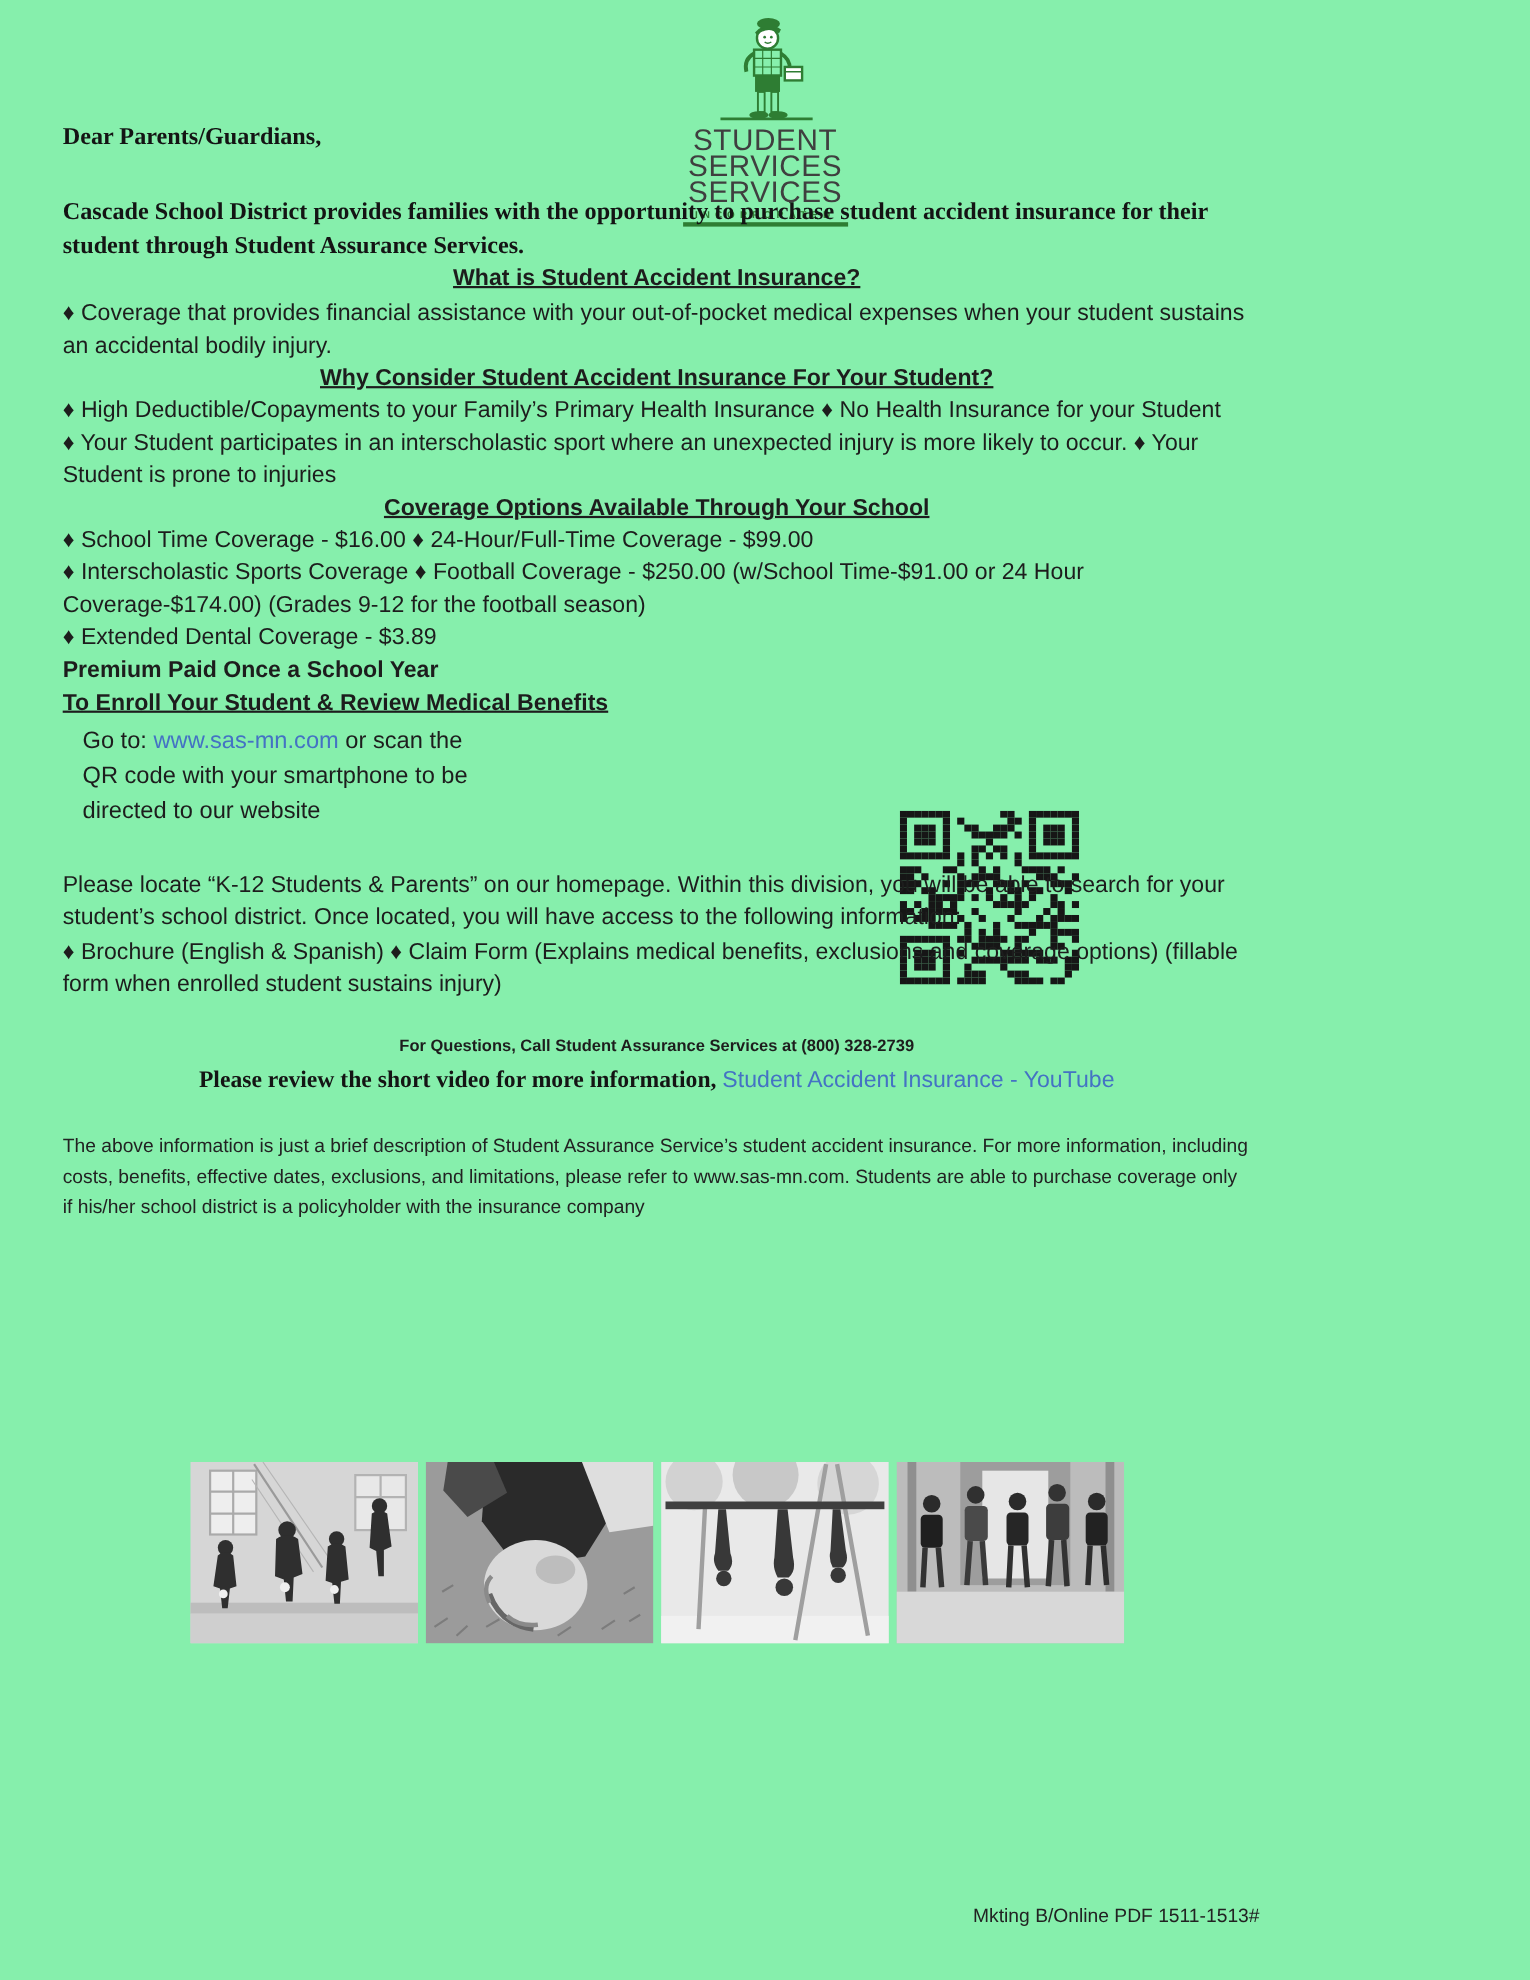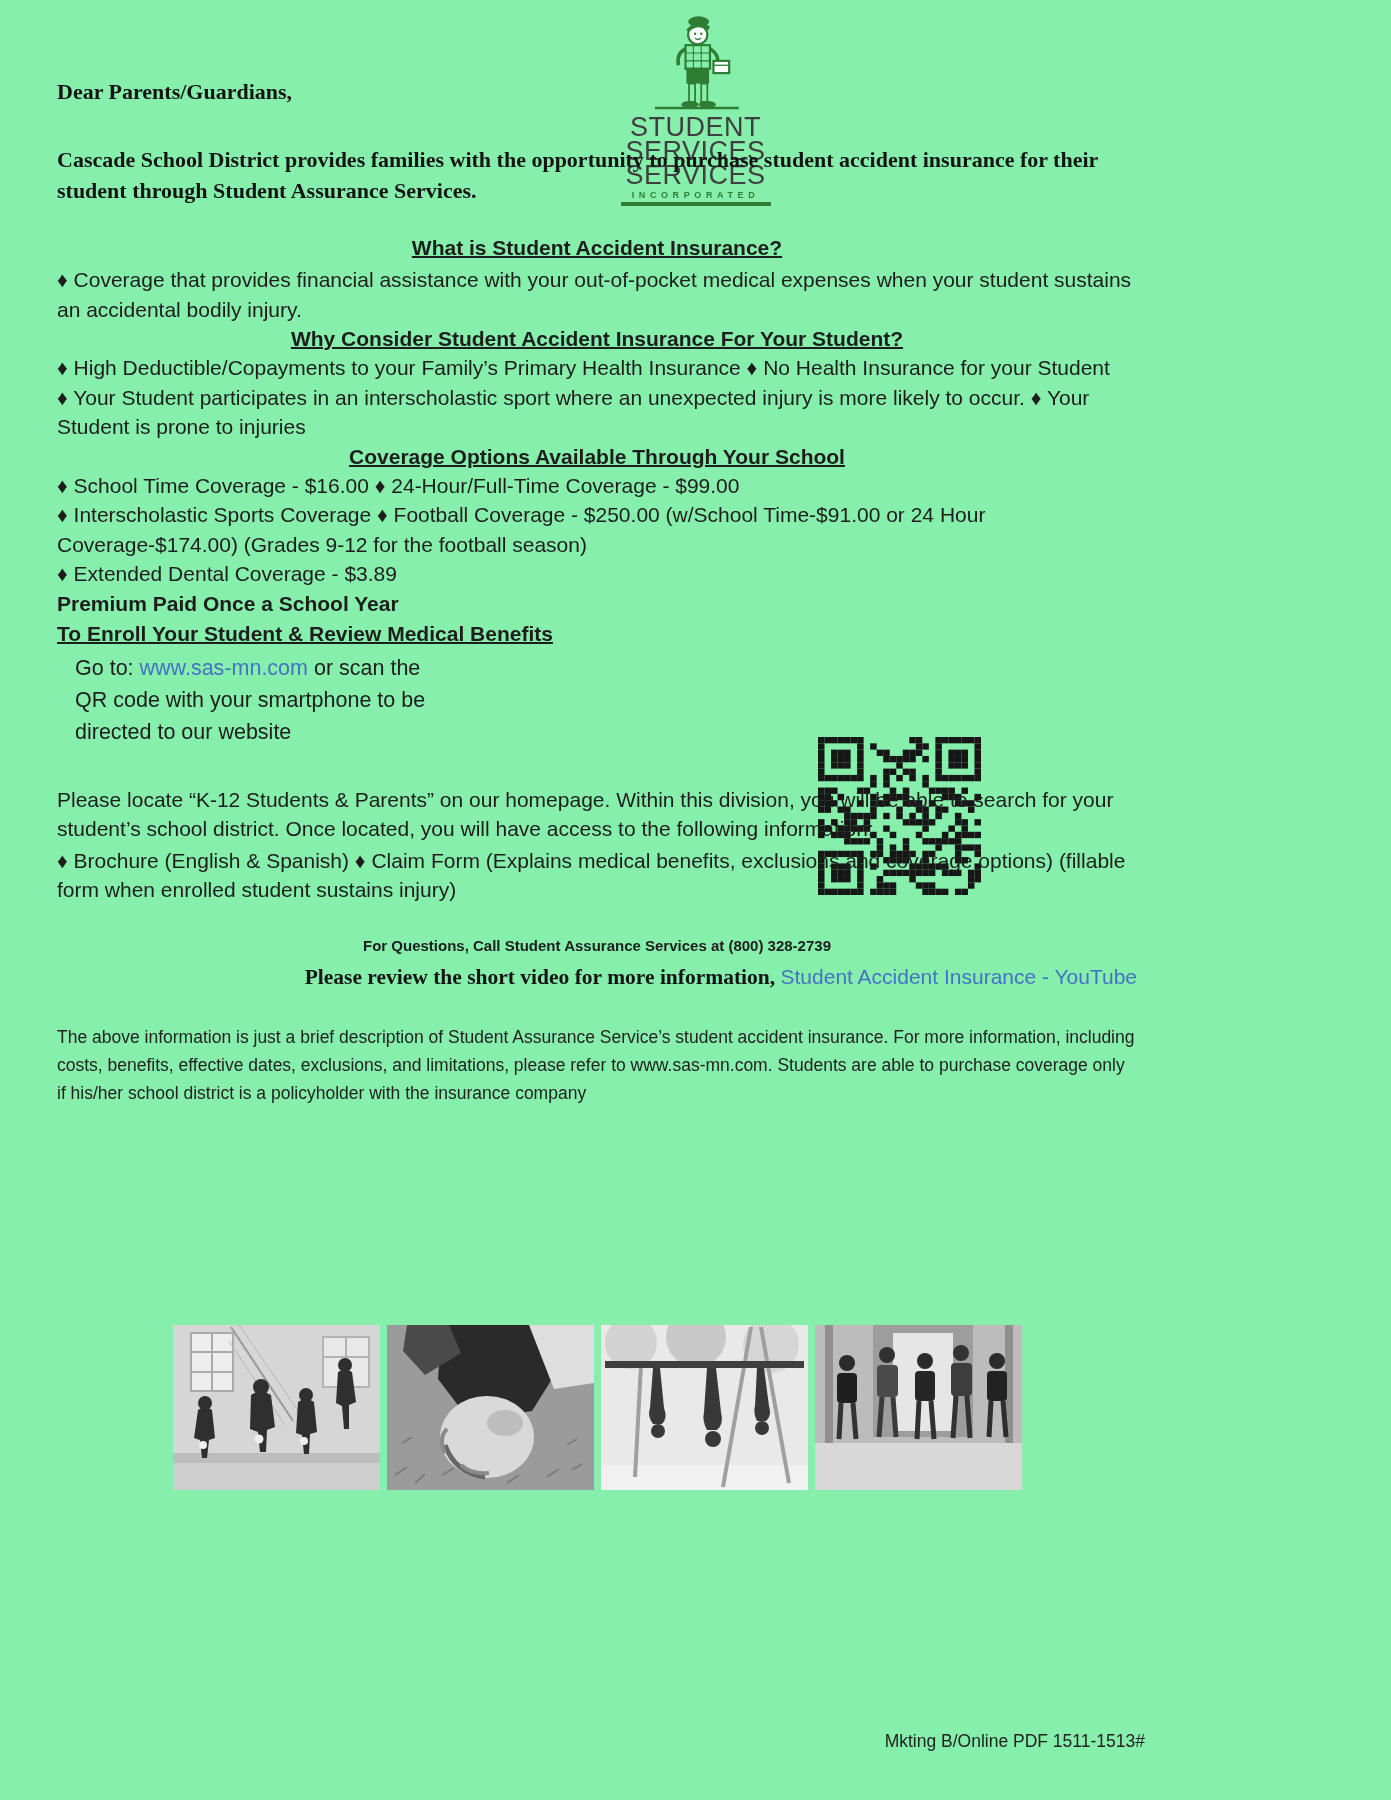--- a/index.html
+++ b/index.html
@@ -7,38 +7,38 @@
 .page{position:relative;width:1391px;height:1800px;background:#86efac;color:#1d1d1d;overflow:hidden}
 
 
 .logo{position:absolute;top:12px;left:50%;transform:translateX(-50%);text-align:center}
 .mascot{display:block;margin:0 auto}
 .wordmark{font-family:"Liberation Sans",sans-serif;color:#3f3f3f;font-size:27px;line-height:24px;letter-spacing:.5px;font-weight:500}
 .inc{font-family:"Liberation Sans",sans-serif;font-size:9px;letter-spacing:4.6px;color:#2e7d33;font-weight:bold;margin-top:3px}
 .logo-bar{width:150px;height:4px;background:#2e7d33;margin:2px auto 0}
 
 
-.content{position:relative;margin-left:57px;width:1080px;padding-top:76px;
+.content{position:relative;margin-left:57px;width:1080px;padding-top:108px;
   font-family:"Liberation Sans",sans-serif;font-size:21px;line-height:29.5px}
 .serif{font-family:"Liberation Serif",serif;font-weight:bold;font-size:22px;line-height:31px;color:#141414}
 .intro{margin-top:37px}
 .h-center{text-align:center;font-weight:bold;text-decoration:underline;text-decoration-thickness:2px;line-height:29px}
-.h-what{margin-top:27px}
+.h-what{}
 .b-coverage{margin-top:3px}
 .center{text-align:left}
 .bold{font-weight:bold}
 .enroll-h{font-weight:bold;text-decoration:underline;text-decoration-thickness:2px;margin-top:1px}
 .goto{font-size:21.5px;line-height:32px;margin-left:18px;margin-top:3px}
 .link{color:#4472c4;cursor:pointer}
 .locate{margin-top:37px}
 .purchase{margin-top:2px}
 .small-note{font-size:13.5px;position:relative;top:2px;margin-left:3px}
 .brochure{margin-top:2px}
 .questions{margin-top:26px;text-align:center;font-weight:bold;font-size:15px}
-.video{margin-top:2px;text-align:right}
+.video{margin-top:2px;text-align:center}
 .video-prefix{font-family:"Liberation Serif",serif;font-weight:bold;font-size:21.5px;color:#141414}
 .fineprint{margin-top:30px;font-size:17.5px;line-height:28px;color:#222}
 
 
 .qr{position:absolute;left:818px;top:737px;width:163px;height:158px;fill:#161616}
 
 
 .photos{display:flex;justify-content:center;gap:7px;margin-top:218px}
 .photos svg{display:block}
 

